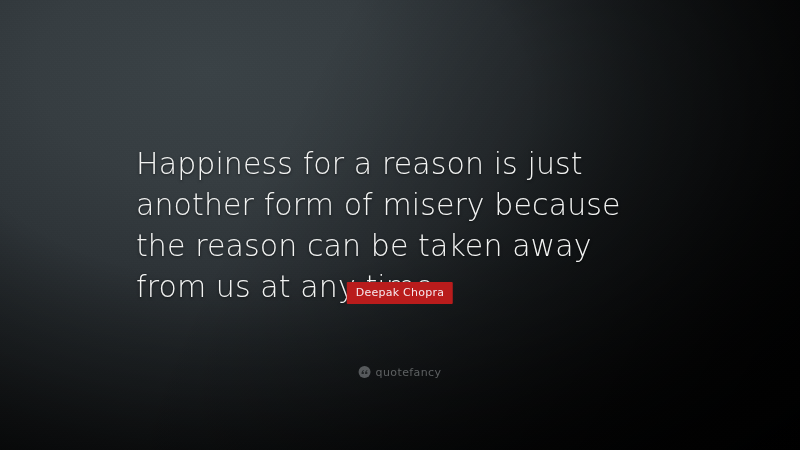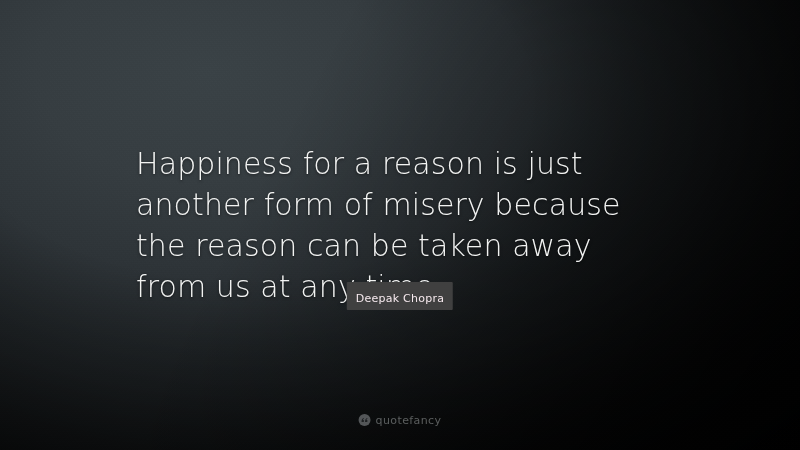--- a/index.html
+++ b/index.html
@@ -98,42 +98,41 @@
     letter-spacing: 0.1px;
     max-width: 528px;
     text-shadow: 0 1px 3px rgba(0,0,0,0.55);
   }
 
   .author-badge {
     position: absolute;
     top: 282px;
     left: 50%;
     transform: translateX(-50%);
-    background: #404040;
+    background: #b91c1c;
     color: #f6e9ee;
     font-family: "DejaVu Sans", "Liberation Sans", sans-serif;
     font-size: 11px;
     font-weight: 400;
     letter-spacing: 0.25px;
     line-height: 1;
-    padding: 11px 9px 6px 9px;
+    padding: 5px 9px 6px 9px;
     border-radius: 1px;
     white-space: nowrap;
   }
 
   .watermark {
     position: absolute;
     top: 366px;
     left: 50%;
     transform: translateX(-50%);
     display: flex;
     align-items: center;
     gap: 5px;
     opacity: 0.56;
-    margin-top: 48px;
   }
 
   .wm-mark {
     width: 12px;
     height: 12px;
     border-radius: 50%;
     background: #8d9194;
     display: flex;
     align-items: center;
     justify-content: center;

